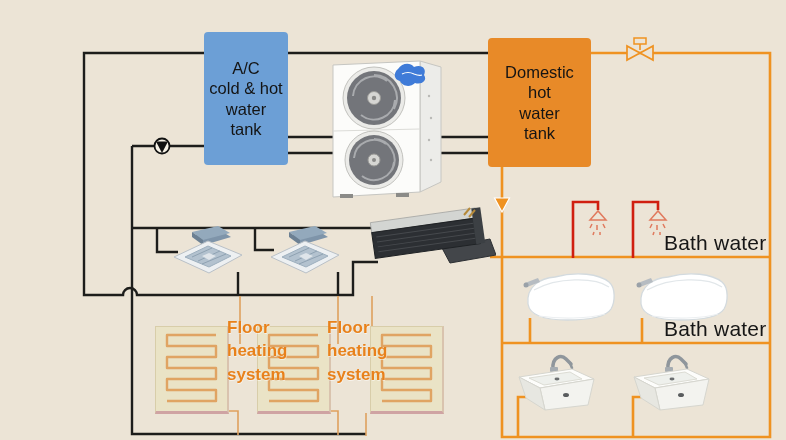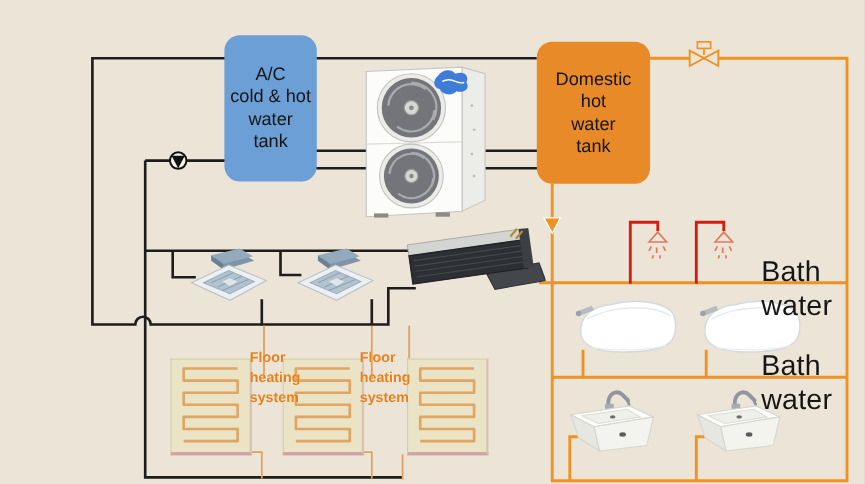--- a/index.html
+++ b/index.html
@@ -10,31 +10,31 @@
   }
   .abs{position:absolute;}
   svg{display:block;}
   .pipes{position:absolute;left:0;top:0;}
   .k path{stroke:var(--ac-pipe,#1d1d1b);stroke-width:2.4;fill:none;}
   .o path{stroke:var(--hot-water-pipe,#ef9221);stroke-width:2.6;fill:none;}
   .t path{stroke:var(--floor-coil,#dfa05e);stroke-width:1.6;fill:none;}
   .r path{stroke:var(--shower-pipe,#d01f10);stroke-width:2.6;fill:none;}
   .rh path{stroke:#e07a5e;stroke-width:1.5;fill:none;}
   .tank{
-    border-radius:14px;display:flex;align-items:center;justify-content:center;
+    border-radius:4px;display:flex;align-items:center;justify-content:center;
     text-align:center;color:#141414;font-size:16.5px;line-height:1.22;font-weight:500;
   }
   .tank-ac{left:204px;top:32px;width:84px;height:133px;background:var(--ac-tank,#6c9fd6);}
   .tank-dhw{left:488px;top:38px;width:103px;height:129px;background:var(--dhw-tank,#e88a28);}
   .pre{white-space:pre-line;}
-  .bath{font-size:26px;color:var(--text,#161616);letter-spacing:0.2px;margin-left:28px;}
+  .bath{font-size:21px;color:var(--text,#161616);letter-spacing:0.2px;}
   .bath1{left:664px;top:231px;}
   .bath2{left:664px;top:317px;}
   .fh{
-    font-size:13px;line-height:1.38;font-weight:600;color:var(--floor-label,#e8811b);
+    font-size:17px;line-height:1.38;font-weight:600;color:var(--floor-label,#e8811b);
     text-shadow:0.5px 0.5px 0 rgba(255,255,255,0.5);
   }
   .fh1{left:227px;top:316px;}
   .fh2{left:327px;top:316px;}
   .floor-panel{
     width:74px;height:88px;background:#eae3c6;box-sizing:border-box;
     border:1px solid #d8cda9;border-bottom:3px solid #cfa3a3;border-right:2px solid #d9c3ae;
   }
   .fp1{left:155px;top:326px;} .fp2{left:257px;top:326px;} .fp3{left:370px;top:326px;}
 </style>

